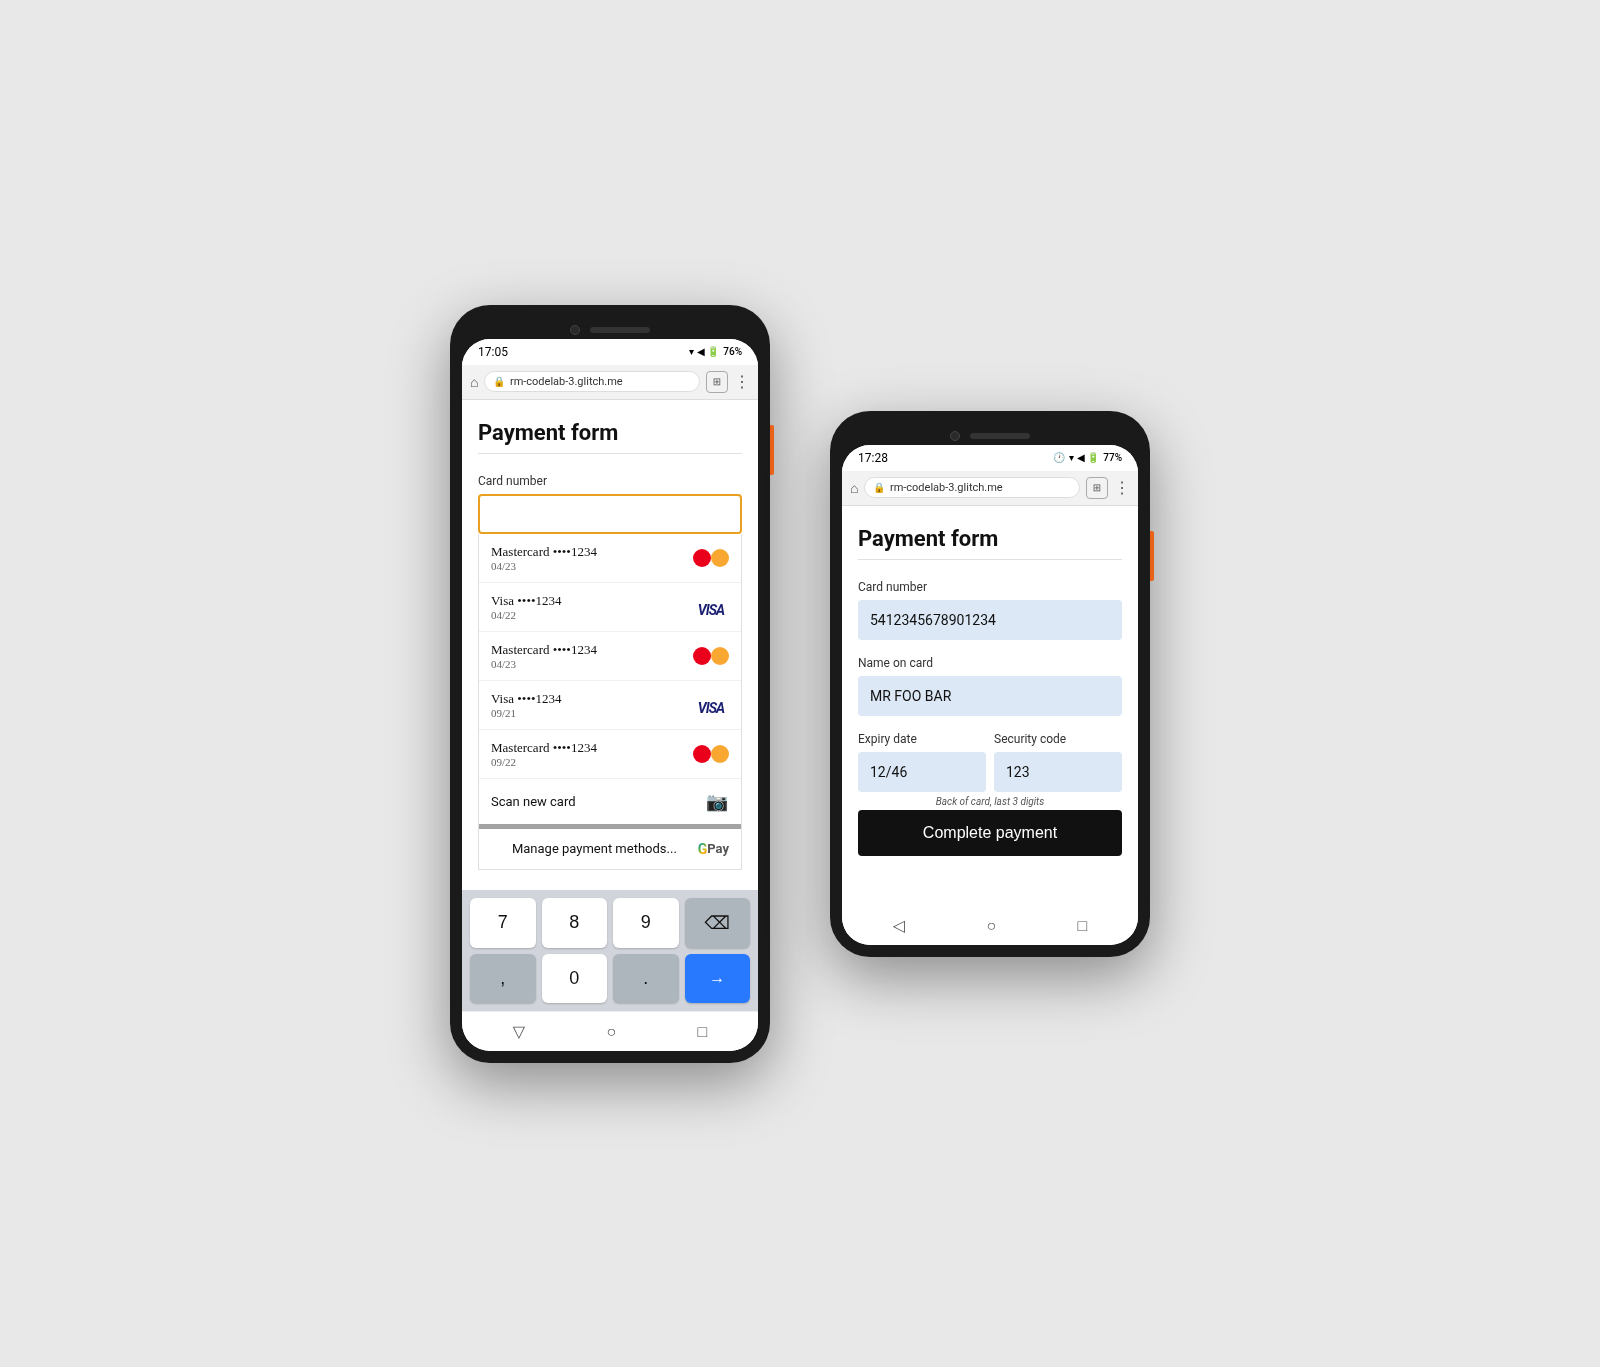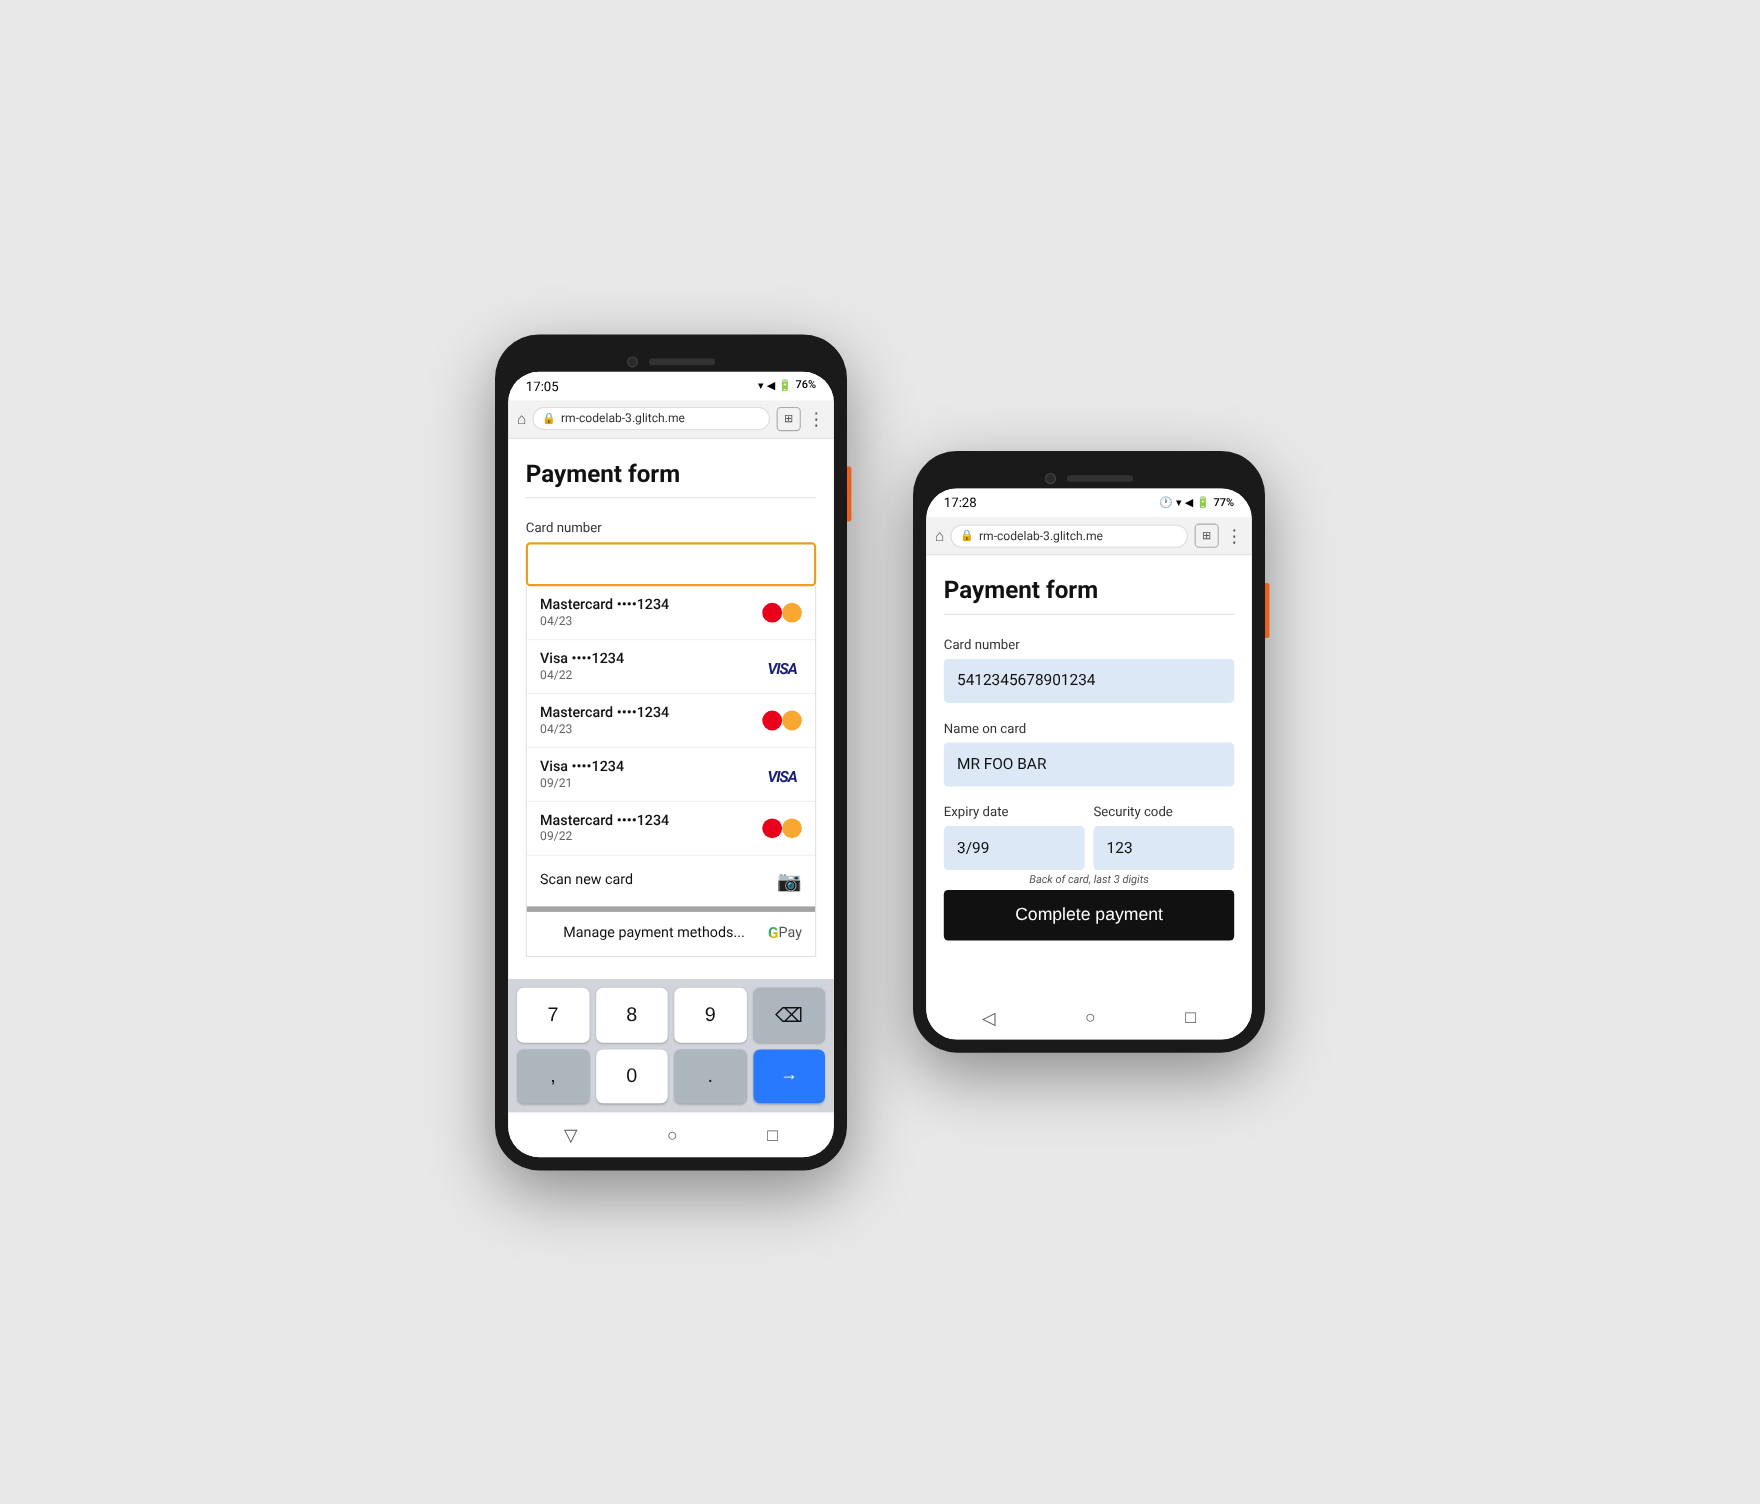--- a/index.html
+++ b/index.html
@@ -189,21 +189,21 @@
     .dropdown-item {
       display: flex;
       align-items: center;
       padding: 10px 12px;
       border-bottom: 1px solid #f0f0f0;
       cursor: pointer;
     }
 
     .dropdown-item:last-child { border-bottom: none; }
 
-    .card-info { flex: 1; }
+    .card-info { flex: 1; font-family: Liberation Serif, serif; }
 
     .card-name {
       font-size: 13px;
       color: #111;
       font-weight: 500;
     }
 
     .card-expiry {
       font-size: 11px;
       color: #666;
@@ -536,21 +536,21 @@
 
           <div class="scan-item">
             <span class="scan-text">Scan new card</span>
             <span class="camera-icon">📷</span>
           </div>
 
           <div class="manage-item">
             <span class="manage-text">Manage payment methods...</span>
             <div class="gpay-logo">
               <span class="g-letter">G</span>
-                <span style="font-size:13px; color:#555; font-weight:400;"> Pay</span>
+                <span style="font-size:13px; color:#555; font-weight:700;"> Pay</span>
             </div>
           </div>
         </div>
       </div>
 
       <div class="keyboard">
         <div class="keyboard-row">
           <button class="key">7</button>
           <button class="key">8</button>
           <button class="key">9</button>
@@ -614,21 +614,21 @@
         <div class="form-field-filled">5412345678901234</div>
 
         
         <div class="field-label">Name on card</div>
         <div class="form-field-filled">MR FOO BAR</div>
 
         
         <div class="form-row">
           <div class="form-col">
             <div class="field-label">Expiry date</div>
-            <div class="form-field-half">3/99</div>
+            <div class="form-field-half">12/46</div>
           </div>
           <div class="form-col">
             <div class="field-label">Security code</div>
             <div class="form-field-half">123</div>
           </div>
         </div>
         <div class="security-hint">Back of card, last 3 digits</div>
 
         
         <button class="complete-btn">Complete payment</button>

